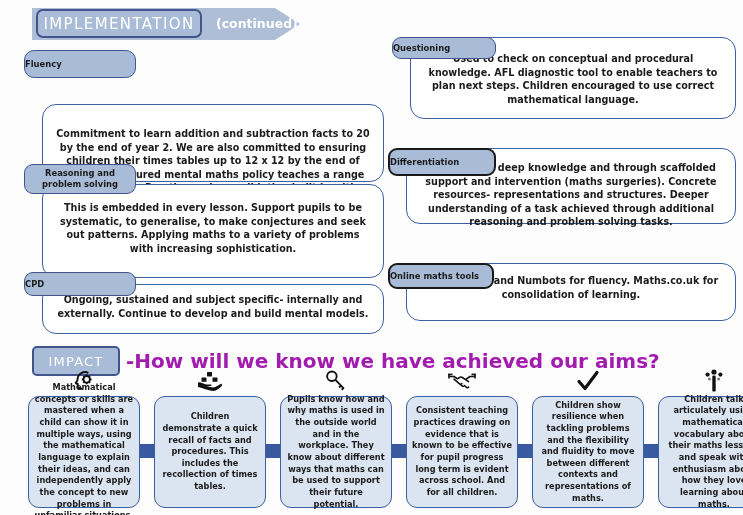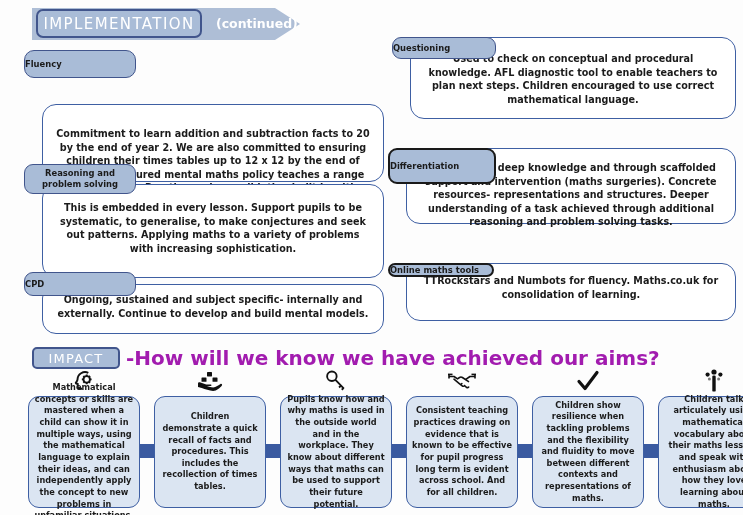--- a/index.html
+++ b/index.html
@@ -120,21 +120,21 @@
   
   .impact-row {
     position: absolute;
     left: 32px;
     top: 346px;
     display: flex;
     align-items: center;
   }
   .impact-pill {
     width: 88px;
-    height: 22px;
+    height: 30px;
     background: #a9bcd7;
     border: 2px solid #41558c;
     border-radius: 5px;
     box-sizing: border-box;
     display: flex;
     align-items: center;
     justify-content: center;
   }
   .impact-pill span {
     color: #ffffff;
@@ -254,39 +254,39 @@
     </div>
     <div class="block-tab" style="width:112px; height:30px;">
       <span>Reasoning and problem solving</span>
     </div>
   </div>
 
   <div class="block" style="left:388px; top:148px; width:348px; height:82px;">
     <div class="block-body" style="top:0px; width:330px; height:76px; padding:12px 10px 6px 10px;">
       <p>Emphasising deep knowledge and through scaffolded support and intervention (maths surgeries). Concrete resources- representations and structures. Deeper understanding of a task achieved through additional reasoning and problem solving tasks.</p>
     </div>
-    <div class="block-tab dark" style="width:108px; height:36px;">
+    <div class="block-tab dark" style="width:108px; height:28px;">
       <span>Differentiation</span>
     </div>
   </div>
 
   <div class="block" style="left:24px; top:272px; width:360px; height:62px;">
     <div class="block-body" style="top:12px; width:342px; height:50px; padding:8px 12px 6px 12px;">
       <p>Ongoing, sustained and subject specific- internally and externally. Continue to develop and build mental models.</p>
     </div>
     <div class="block-tab" style="width:112px; height:24px;">
       <span>CPD</span>
     </div>
   </div>
 
   <div class="block" style="left:388px; top:263px; width:348px; height:60px;">
     <div class="block-body" style="top:0px; width:330px; height:58px; padding:10px 10px 6px 10px;">
       <p>TTRockstars and Numbots for fluency. Maths.co.uk for consolidation of learning.</p>
     </div>
-    <div class="block-tab dark" style="width:106px; height:14px;">
+    <div class="block-tab dark" style="width:106px; height:26px;">
       <span>Online maths tools</span>
     </div>
   </div>
 
   <div class="impact-row">
     <div class="impact-pill">
       <span>IMPACT</span>
     </div>
     <div class="impact-question">-How will we know we have achieved our aims?</div>
   </div>

